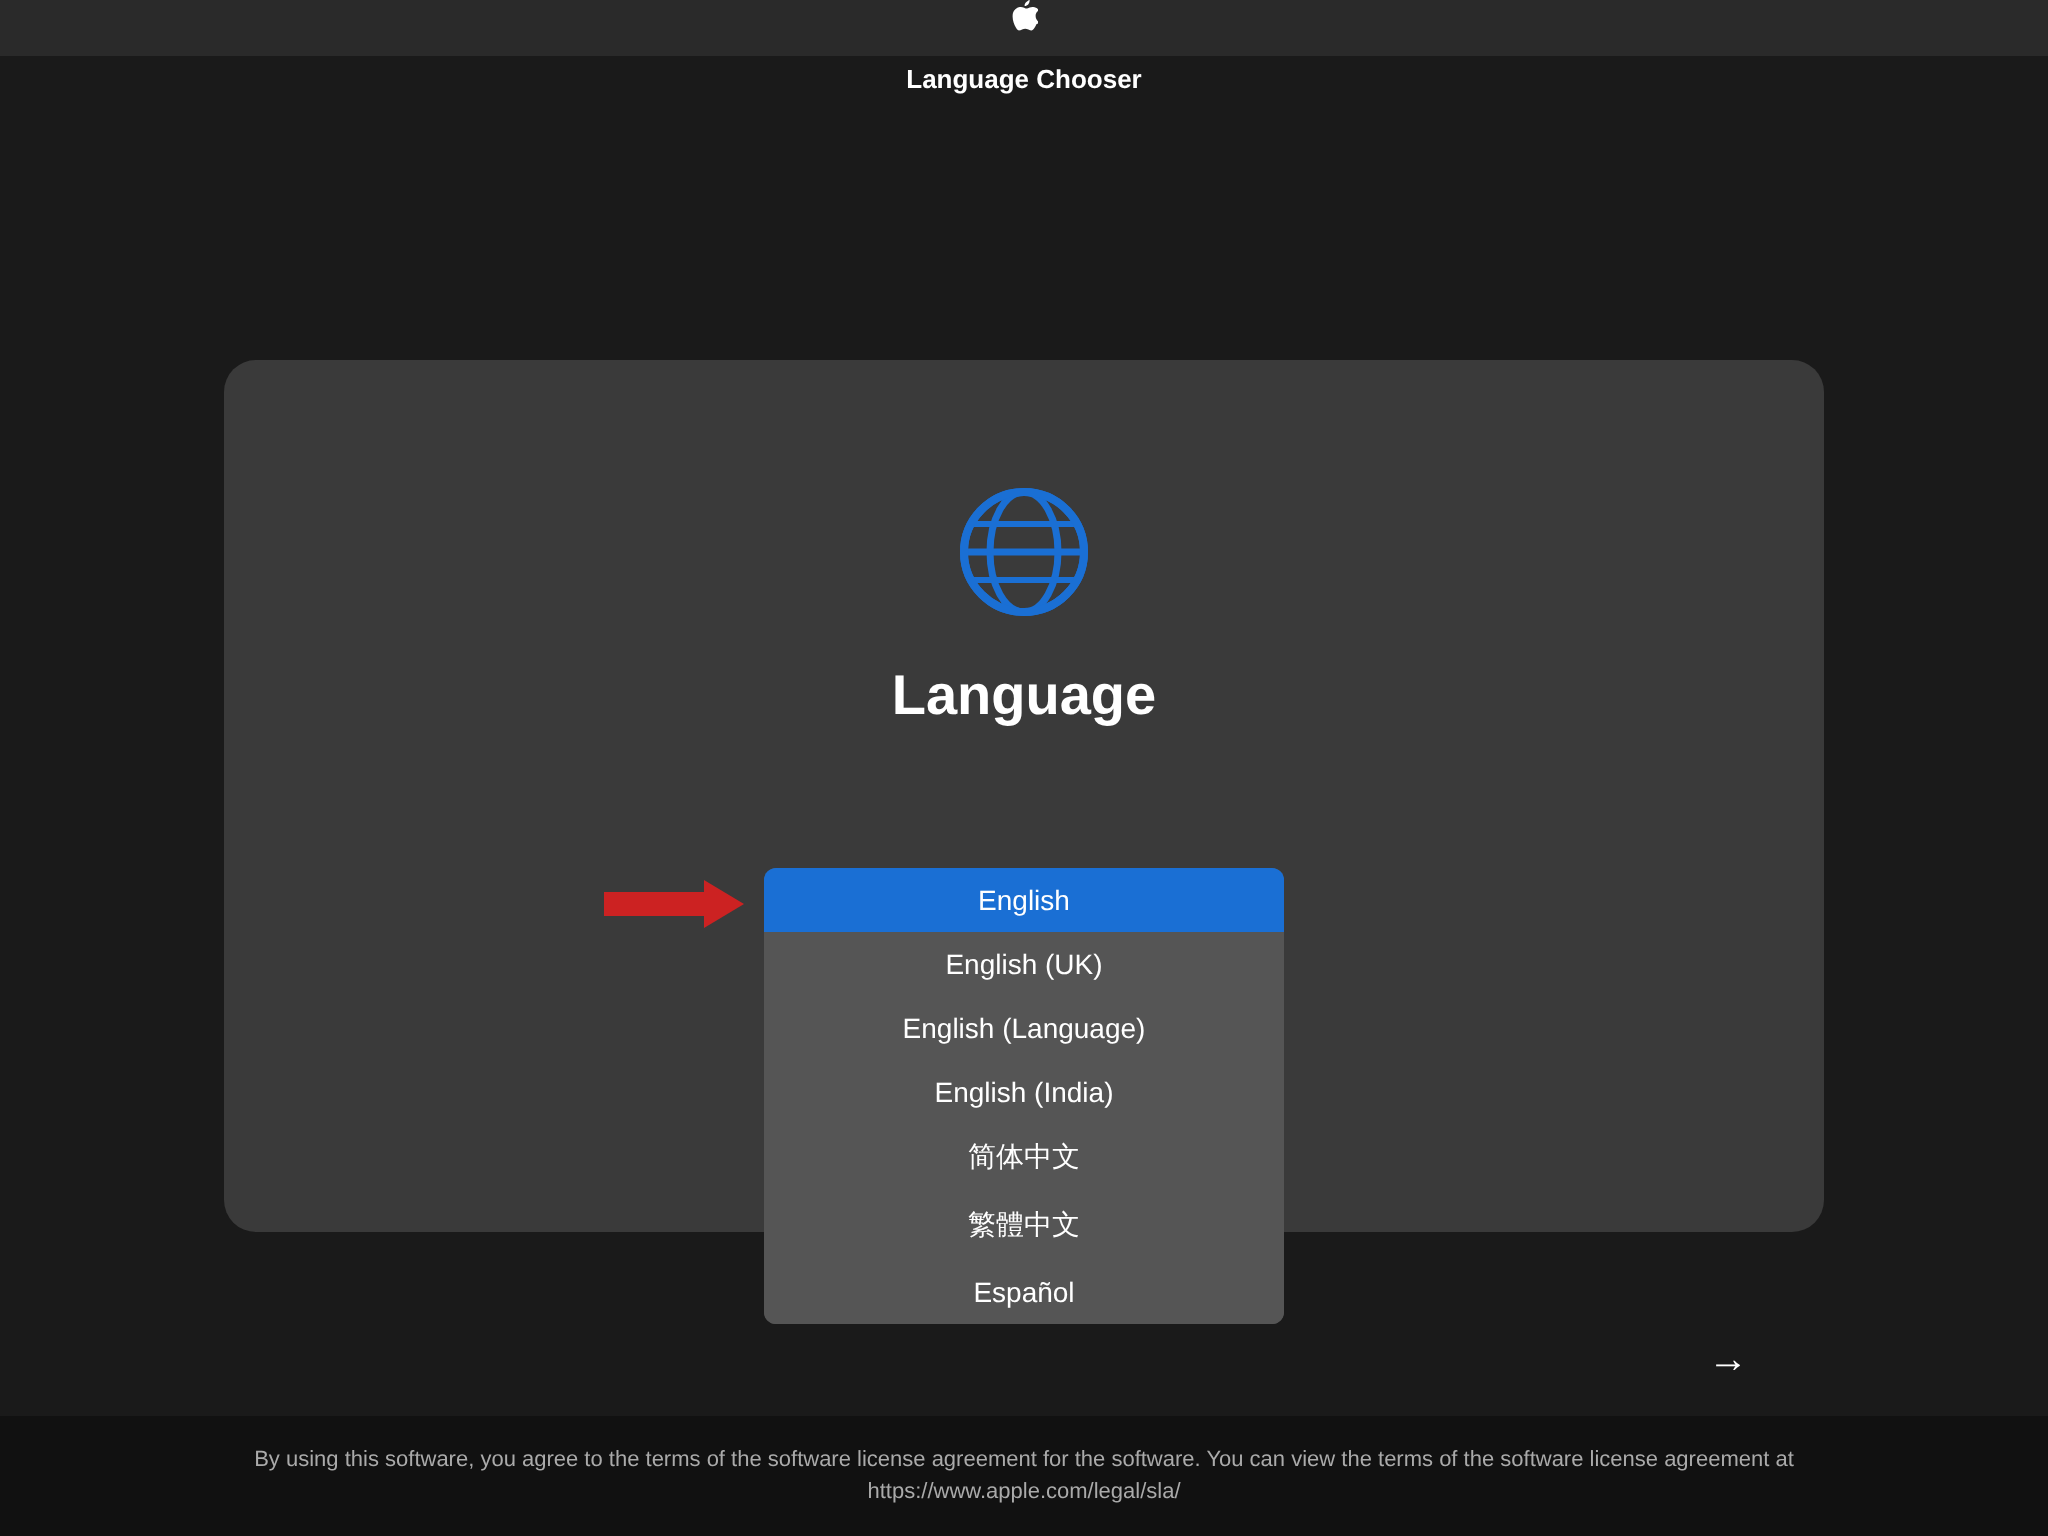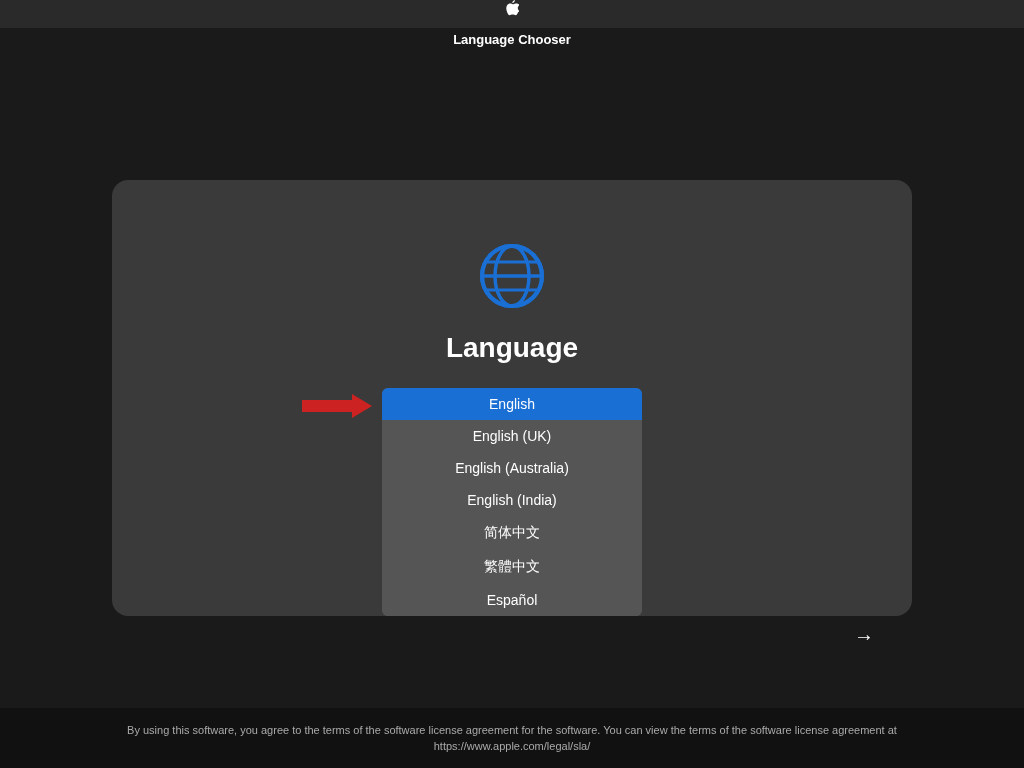--- a/index.html
+++ b/index.html
@@ -143,20 +143,21 @@
       left: -80px;
       top: 4px;
       display: flex;
       align-items: center;
     }
 
     .language-list-container {
       position: relative;
       display: flex;
       align-items: flex-start;
+      margin-top: 46px;
     }
 
     
     .bottom-nav {
       width: 100%;
       display: flex;
       justify-content: flex-end;
       padding: 0 30px 10px 30px;
     }
 
@@ -234,21 +235,21 @@
           <svg width="70" height="28" viewBox="0 0 70 28" fill="none">
             <polygon points="0,8 50,8 50,2 70,14 50,26 50,20 0,20" fill="#cc2222"></polygon>
           </svg>
         </div>
 
         <div class="language-list-wrapper">
           <div class="language-list">
 
           <div class="language-item selected">English</div>
               <div class="language-item">English (UK)</div>
-              <div class="language-item">English (Australia)</div>
+              <div class="language-item">English (Language)</div>
               <div class="language-item">English (India)</div>
               <div class="language-item">简体中文</div>
               <div class="language-item">繁體中文</div>
               <div class="language-item">Español</div>
             </div>
         </div>
       </div>
     </div>
 
     <div class="bottom-nav">

